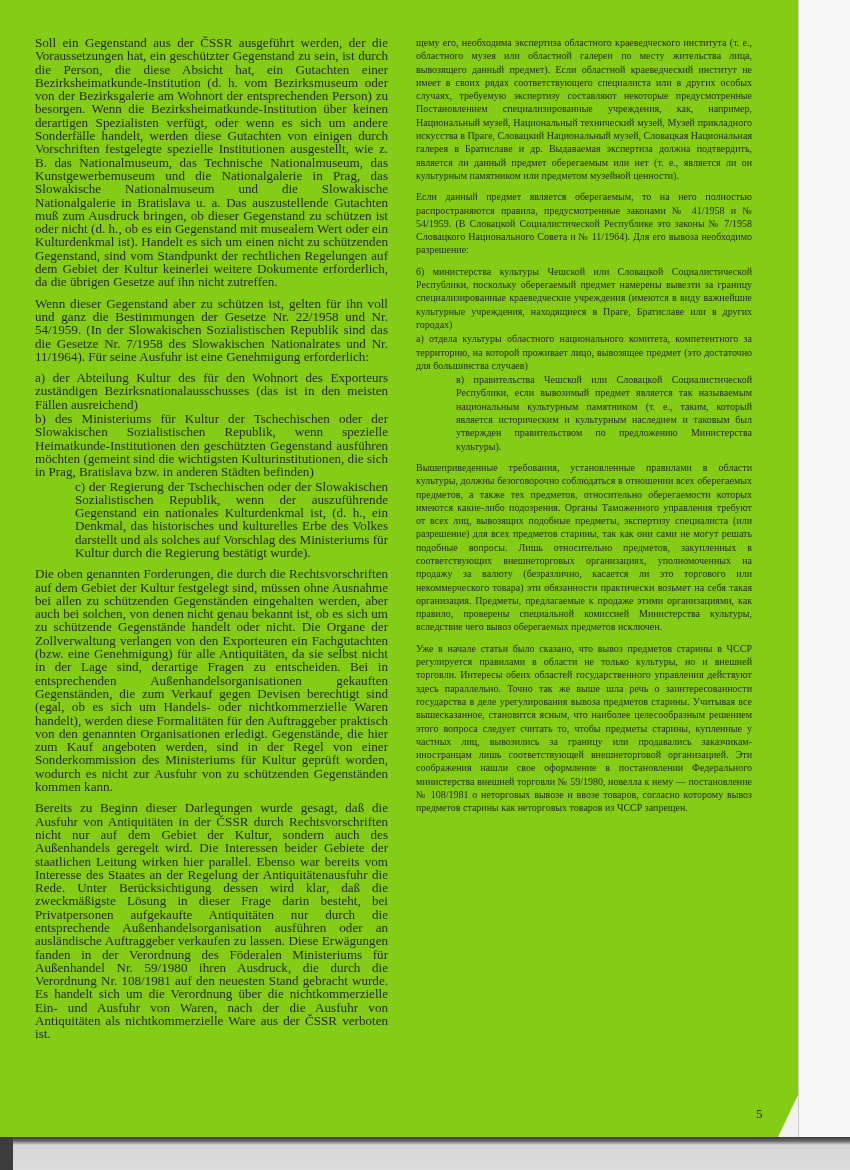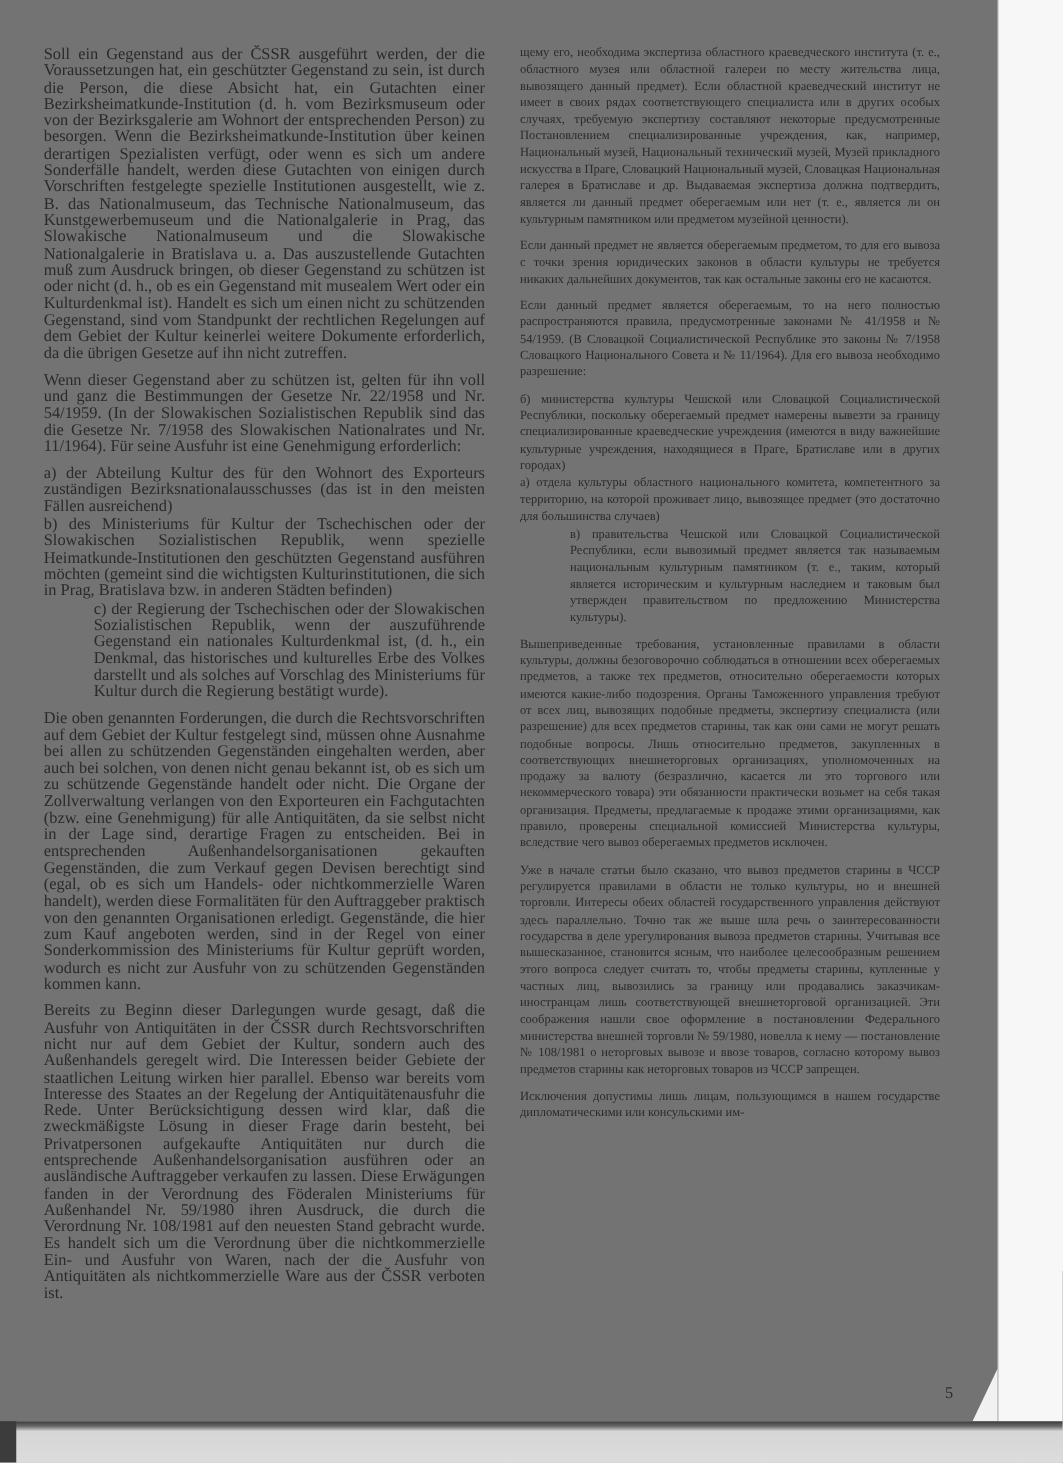--- a/index.html
+++ b/index.html
@@ -15,21 +15,21 @@
   .bottom-shadow {
     position: absolute; left: 0; top: 1137px; width: 850px; height: 33px;
     background: linear-gradient(#3a3a3a 0px, #6a6a6a 4px, #d6d6d6 8px, #dcdcdc 33px);
   }
   .left-edge {
     position: absolute; left: 0; top: 1137px; width: 13px; height: 33px;
     background: #3c3c3c;
   }
   .page {
     position: absolute; left: 0; top: 0; width: 798px; height: 1137px;
-    background: #737373;
+    background: #84cc16;
     box-shadow: 1px 0 0 #c8c8c8;
   }
   .corner {
     position: absolute; left: 778px; top: 1095px; width: 0; height: 0;
     border-left: 20px solid transparent;
     border-bottom: 42px solid #f1f1f1;
   }
   .col {
     position: absolute; top: 36px;
     font-size: 13.1px; line-height: 13.3px; color: #2a2a2a;
@@ -54,26 +54,24 @@
     <p>Soll ein Gegenstand aus der ČSSR ausgeführt werden, der die Voraussetzungen hat, ein geschützter Gegenstand zu sein, ist durch die Person, die diese Absicht hat, ein Gutachten einer Bezirksheimatkunde-Institution (d. h. vom Bezirksmuseum oder von der Bezirksgalerie am Wohnort der entsprechenden Person) zu besorgen. Wenn die Bezirksheimatkunde-Institution über keinen derartigen Spezialisten verfügt, oder wenn es sich um andere Sonderfälle handelt, werden diese Gutachten von einigen durch Vorschriften festgelegte spezielle Institutionen ausgestellt, wie z. B. das Nationalmuseum, das Technische Nationalmuseum, das Kunstgewerbemuseum und die Nationalgalerie in Prag, das Slowakische Nationalmuseum und die Slowakische Nationalgalerie in Bratislava u. a. Das auszustellende Gutachten muß zum Ausdruck bringen, ob dieser Gegenstand zu schützen ist oder nicht (d. h., ob es ein Gegenstand mit musealem Wert oder ein Kulturdenkmal ist). Handelt es sich um einen nicht zu schützenden Gegenstand, sind vom Standpunkt der rechtlichen Regelungen auf dem Gebiet der Kultur keinerlei weitere Dokumente erforderlich, da die übrigen Gesetze auf ihn nicht zutreffen.</p>
     <p>Wenn dieser Gegenstand aber zu schützen ist, gelten für ihn voll und ganz die Bestimmungen der Gesetze Nr. 22/1958 und Nr. 54/1959. (In der Slowakischen Sozialistischen Republik sind das die Gesetze Nr. 7/1958 des Slowakischen Nationalrates und Nr. 11/1964). Für seine Ausfuhr ist eine Genehmigung erforderlich:</p>
     <p class="item">a) der Abteilung Kultur des für den Wohnort des Exporteurs zuständigen Bezirksnationalausschusses (das ist in den meisten Fällen ausreichend)</p>
     <p class="item">b) des Ministeriums für Kultur der Tschechischen oder der Slowakischen Sozialistischen Republik, wenn spezielle Heimatkunde-Institutionen den geschützten Gegenstand ausführen möchten (gemeint sind die wichtigsten Kulturinstitutionen, die sich in Prag, Bratislava bzw. in anderen Städten befinden)</p>
     <p class="item last">c) der Regierung der Tschechischen oder der Slowakischen Sozialistischen Republik, wenn der auszuführende Gegenstand ein nationales Kulturdenkmal ist, (d. h., ein Denkmal, das historisches und kulturelles Erbe des Volkes darstellt und als solches auf Vorschlag des Ministeriums für Kultur durch die Regierung bestätigt wurde).</p>
     <p>Die oben genannten Forderungen, die durch die Rechtsvorschriften auf dem Gebiet der Kultur festgelegt sind, müssen ohne Ausnahme bei allen zu schützenden Gegenständen eingehalten werden, aber auch bei solchen, von denen nicht genau bekannt ist, ob es sich um zu schützende Gegenstände handelt oder nicht. Die Organe der Zollverwaltung verlangen von den Exporteuren ein Fachgutachten (bzw. eine Genehmigung) für alle Antiquitäten, da sie selbst nicht in der Lage sind, derartige Fragen zu entscheiden. Bei in entsprechenden Außenhandelsorganisationen gekauften Gegenständen, die zum Verkauf gegen Devisen berechtigt sind (egal, ob es sich um Handels- oder nichtkommerzielle Waren handelt), werden diese Formalitäten für den Auftraggeber praktisch von den genannten Organisationen erledigt. Gegenstände, die hier zum Kauf angeboten werden, sind in der Regel von einer Sonderkommission des Ministeriums für Kultur geprüft worden, wodurch es nicht zur Ausfuhr von zu schützenden Gegenständen kommen kann.</p>
     <p>Bereits zu Beginn dieser Darlegungen wurde gesagt, daß die Ausfuhr von Antiquitäten in der ČSSR durch Rechtsvorschriften nicht nur auf dem Gebiet der Kultur, sondern auch des Außenhandels geregelt wird. Die Interessen beider Gebiete der staatlichen Leitung wirken hier parallel. Ebenso war bereits vom Interesse des Staates an der Regelung der Antiquitätenausfuhr die Rede. Unter Berücksichtigung dessen wird klar, daß die zweckmäßigste Lösung in dieser Frage darin besteht, bei Privatpersonen aufgekaufte Antiquitäten nur durch die entsprechende Außenhandelsorganisation ausführen oder an ausländische Auftraggeber verkaufen zu lassen. Diese Erwägungen fanden in der Verordnung des Föderalen Ministeriums für Außenhandel Nr. 59/1980 ihren Ausdruck, die durch die Verordnung Nr. 108/1981 auf den neuesten Stand gebracht wurde. Es handelt sich um die Verordnung über die nichtkommerzielle Ein- und Ausfuhr von Waren, nach der die Ausfuhr von Antiquitäten als nichtkommerzielle Ware aus der ČSSR verboten ist.</p>
   </div>
   <div class="col col-right">
     <p>щему его, необходима экспертиза областного краеведческого института (т. е., областного музея или областной галереи по месту жительства лица, вывозящего данный предмет). Если областной краеведческий институт не имеет в своих рядах соответствующего специалиста или в других особых случаях, требуемую экспертизу составляют некоторые предусмотренные Постановлением специализированные учреждения, как, например, Национальный музей, Национальный технический музей, Музей прикладного искусства в Праге, Словацкий Национальный музей, Словацкая Национальная галерея в Братиславе и др. Выдаваемая экспертиза должна подтвердить, является ли данный предмет оберегаемым или нет (т. е., является ли он культурным памятником или предметом музейной ценности).</p>
-    <p>Если данный предмет не является оберегаемым предметом, то для его вывоза с точки зрения юридических законов в области культуры не требуется никаких дальнейших документов, так как остальные законы его не касаются.</p>
     <p>Если данный предмет является оберегаемым, то на него полностью распространяются правила, предусмотренные законами № 41/1958 и № 54/1959. (В Словацкой Социалистической Республике это законы № 7/1958 Словацкого Национального Совета и № 11/1964). Для его вывоза необходимо разрешение:</p>
     <p class="item">б) министерства культуры Чешской или Словацкой Социалистической Республики, поскольку оберегаемый предмет намерены вывезти за границу специализированные краеведческие учреждения (имеются в виду важнейшие культурные учреждения, находящиеся в Праге, Братиславе или в других городах)</p>
     <p class="item">а) отдела культуры областного национального комитета, компетентного за территорию, на которой проживает лицо, вывозящее предмет (это достаточно для большинства случаев)</p>
     <p class="item last">в) правительства Чешской или Словацкой Социалистической Республики, если вывозимый предмет является так называемым национальным культурным памятником (т. е., таким, который является историческим и культурным наследием и таковым был утвержден правительством по предложению Министерства культуры).</p>
     <p>Вышеприведенные требования, установленные правилами в области культуры, должны безоговорочно соблюдаться в отношении всех оберегаемых предметов, а также тех предметов, относительно оберегаемости которых имеются какие-либо подозрения. Органы Таможенного управления требуют от всех лиц, вывозящих подобные предметы, экспертизу специалиста (или разрешение) для всех предметов старины, так как они сами не могут решать подобные вопросы. Лишь относительно предметов, закупленных в соответствующих внешнеторговых организациях, уполномоченных на продажу за валюту (безразлично, касается ли это торгового или некоммерческого товара) эти обязанности практически возьмет на себя такая организация. Предметы, предлагаемые к продаже этими организациями, как правило, проверены специальной комиссией Министерства культуры, вследствие чего вывоз оберегаемых предметов исключен.</p>
     <p>Уже в начале статьи было сказано, что вывоз предметов старины в ЧССР регулируется правилами в области не только культуры, но и внешней торговли. Интересы обеих областей государственного управления действуют здесь параллельно. Точно так же выше шла речь о заинтересованности государства в деле урегулирования вывоза предметов старины. Учитывая все вышесказанное, становится ясным, что наиболее целесообразным решением этого вопроса следует считать то, чтобы предметы старины, купленные у частных лиц, вывозились за границу или продавались заказчикам-иностранцам лишь соответствующей внешнеторговой организацией. Эти соображения нашли свое оформление в постановлении Федерального министерства внешней торговли № 59/1980, новелла к нему — постановление № 108/1981 о неторговых вывозе и ввозе товаров, согласно которому вывоз предметов старины как неторговых товаров из ЧССР запрещен.</p>
-    <p>Исключения допустимы лишь лицам, пользующимся в нашем государстве дипломатическими или консульскими им-</p>
   </div>
   <div class="page-number">5</div>
   <div class="corner"></div>
 </div>
 <div class="bottom-shadow"></div>
 <div class="left-edge"></div>
 
 </body></html>

